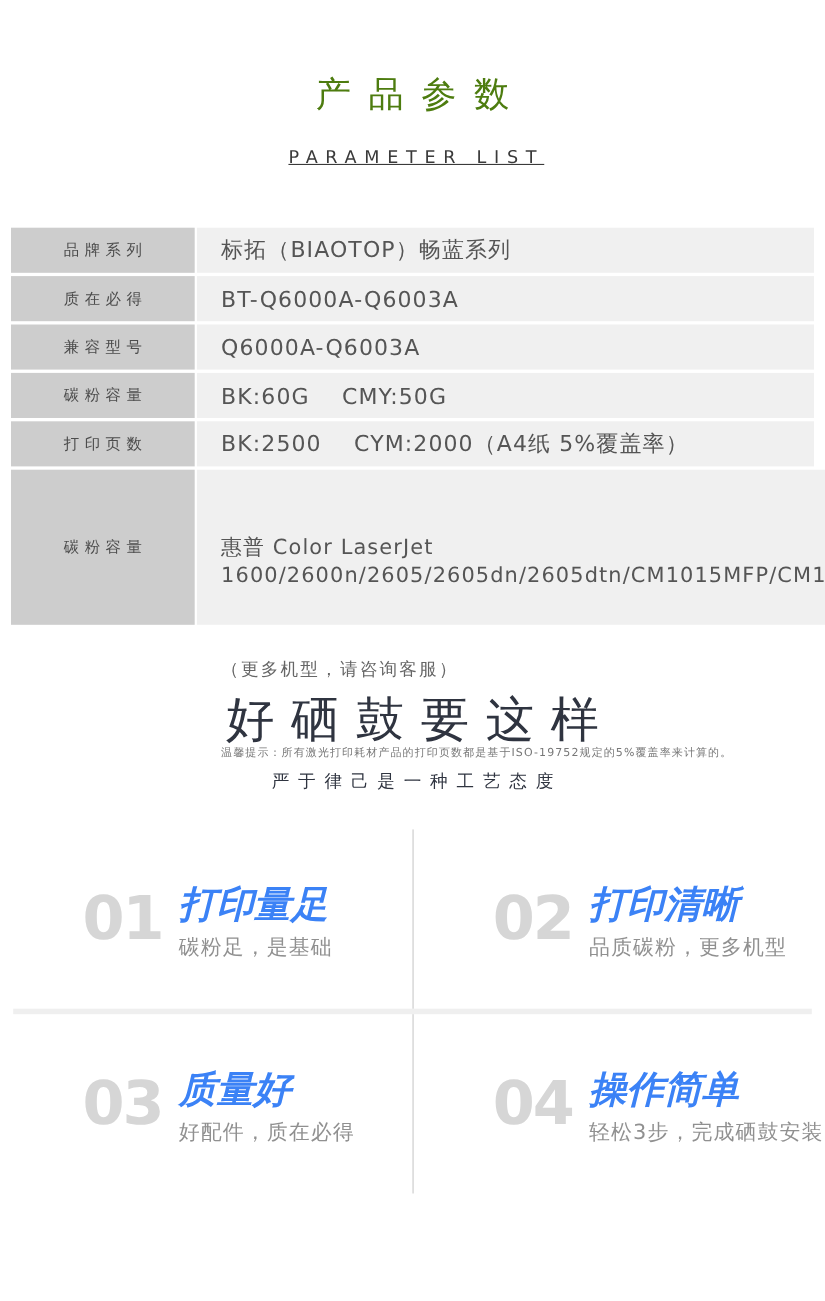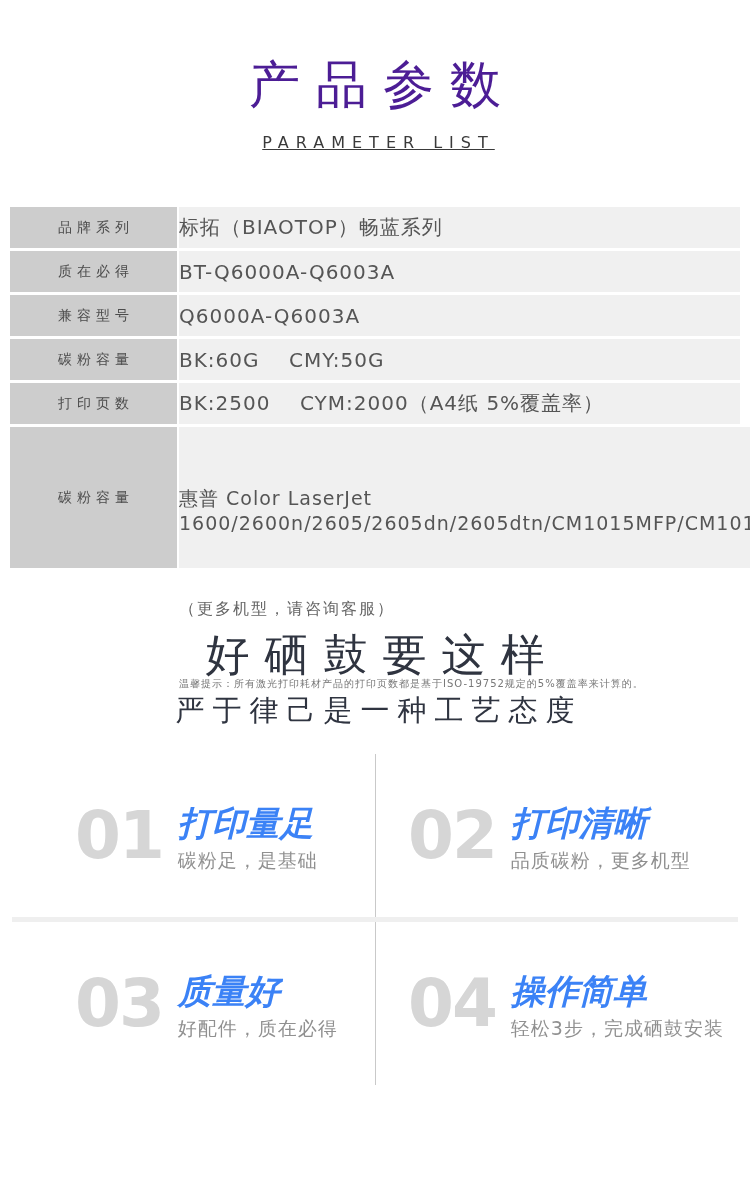--- a/index.html
+++ b/index.html
@@ -6,73 +6,73 @@
   html,body { background:#ffffff; }
   body {
     width:750px; height:1183px; margin:0 auto; overflow:hidden;
     font-family:"DejaVu Sans","Liberation Sans",sans-serif;
     -webkit-font-smoothing:antialiased;
   }
 
   
   .header { padding-top:56px; text-align:center; }
   .header-title {
-    font-size:51px; line-height:58px; font-weight:500;
-    color:#4c1d95; letter-spacing:16px; text-indent:16px;
+    font-size:32px; line-height:58px; font-weight:500;
+    color:#4d7c0f; letter-spacing:16px; text-indent:16px;
   }
   .header-subtitle {
     margin-top:19px; font-size:16px; line-height:20px;
     color:#3a3a3a; letter-spacing:7px; text-indent:7px;text-decoration:underline;
   }
 
   
   .spec-table { margin:54px 10px 0 10px; }
   .spec-row { display:flex; margin-bottom:3px; }
   .spec-row.regular { height:41px; }
   .spec-row.models-row { height:141px; margin-bottom:0; }
   .spec-label {
     width:167px; margin-right:2px; background:#cdcdcd;
     display:flex; align-items:center; justify-content:center;
     font-size:14px; color:#4c4c4c; letter-spacing:5px; text-indent:5px;
     flex-shrink:0;
   }
   .spec-value {
     flex:1; background:#f0f0f0; display:flex; align-items:center;
     font-size:20px; color:#555555; letter-spacing:1px;
-    white-space:pre-wrap;
+    padding-left:22px; white-space:pre-wrap;
   }
   .spec-value.models-value {
     display:block; padding-top:11px; padding-right:16px;
   }
   .models-line { font-size:19px; line-height:25px; color:#555555; letter-spacing:1px; }
   .models-note { margin-top:15px; font-size:16px; color:#666666; letter-spacing:2px; }
   .models-hint { margin-top:9px; font-size:10px; color:#777777; }
 
   
   .section-head { margin-top:59px; text-align:center; }
   .section-title {
     font-size:44px; line-height:56px; font-weight:500;
     color:#2f3440; letter-spacing:15px; text-indent:15px;
   }
   .section-sub {
-    margin-top:13px; font-size:29px; line-height:28px;
+    margin-top:13px; font-size:16px; line-height:28px;
     color:#2f3440; letter-spacing:8px; text-indent:8px;
   }
 
   
   .features { margin-top:30px; }
   .features-row { display:flex; }
   .feature {
     width:375px; height:163px; display:flex; align-items:center;
     padding-left:75px;
   }
-  .feature.col2 { flex:1; border-left:1px solid #c9c9c9; padding-left:32px; }
+  .feature.col2 { flex:1; border-left:1px solid #c9c9c9; padding-left:72px; }
   .features-divider { height:5px; background:#efefef; margin:0 12px; }
   .feature-number {
-    font-size:66px; font-weight:bold; line-height:1;
+    font-size:55px; font-weight:bold; line-height:1;
     color:#d6d6d6; letter-spacing:-2px;
   }
   .feature-text { margin-left:15px; padding-top:6px; }
   .feature-title { font-size:34px; line-height:40px; font-weight:600; color:#3b82f6;font-style:italic; }
   .feature-desc { margin-top:5px; font-size:19px; color:#909090; letter-spacing:1px; }
 </style>
 </head>
 <body>
 
 <div class="header">

